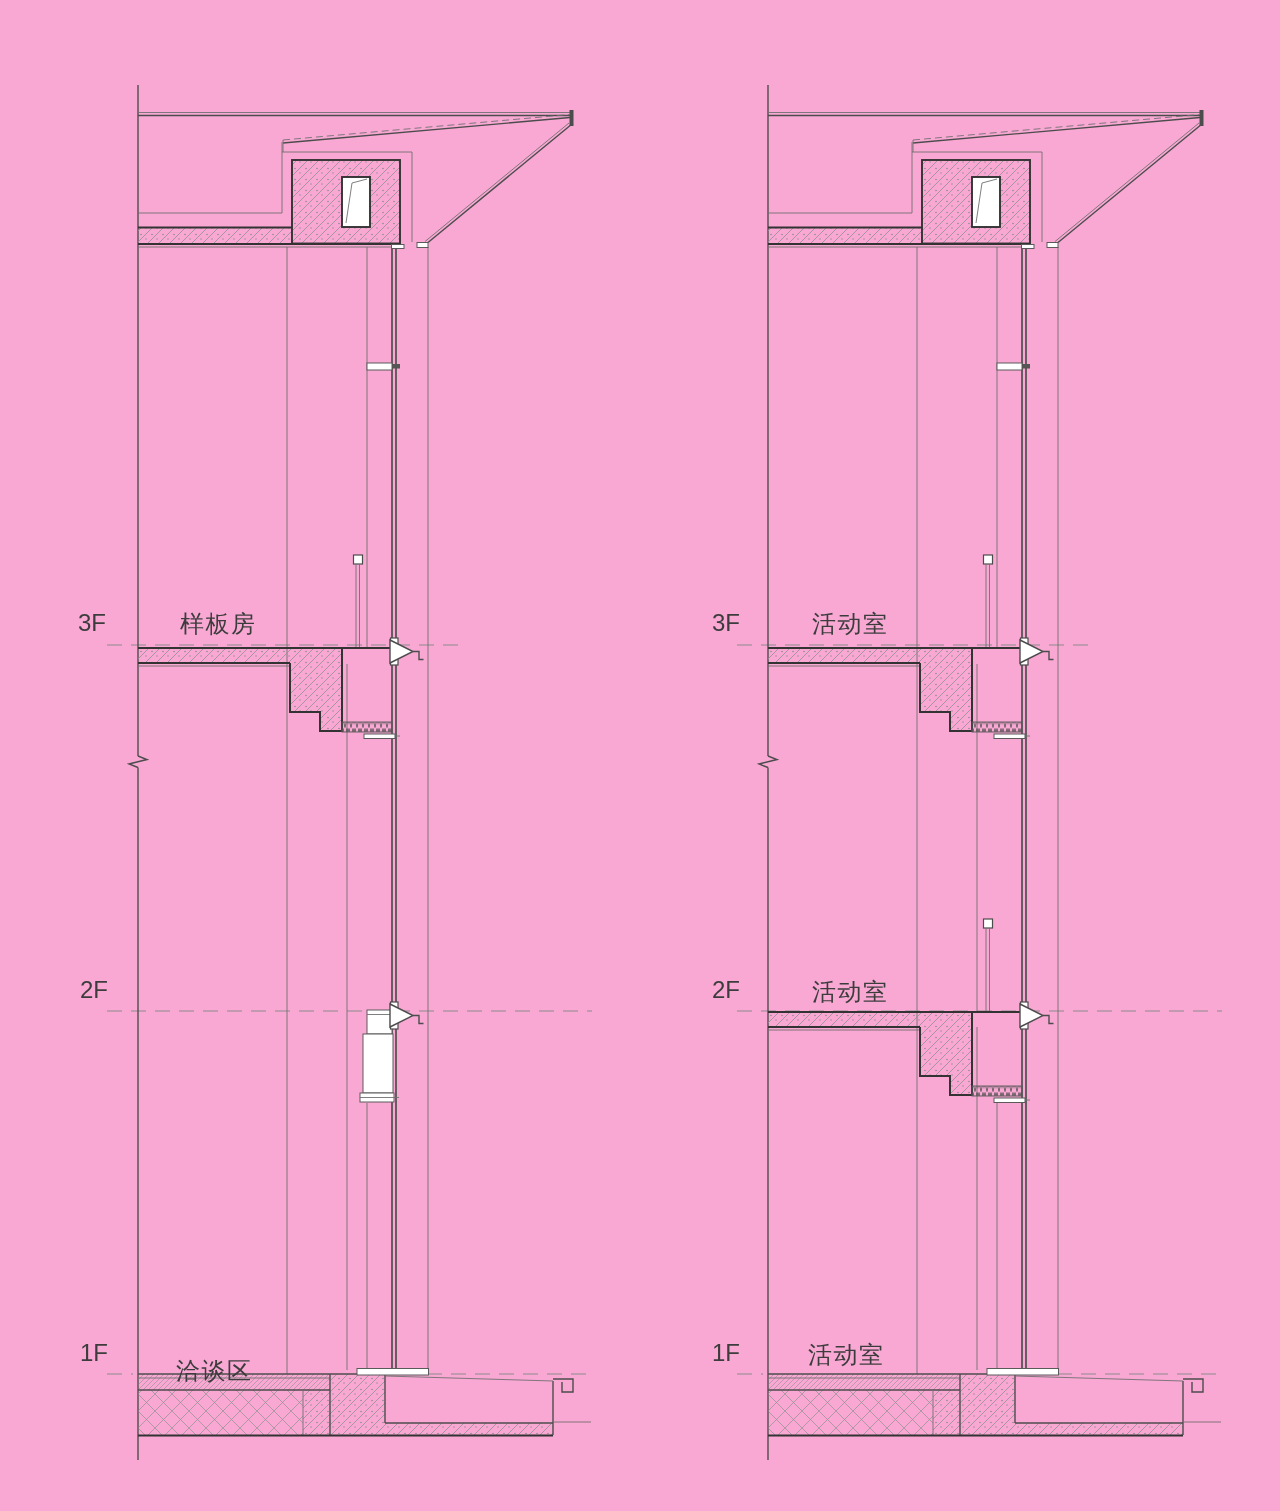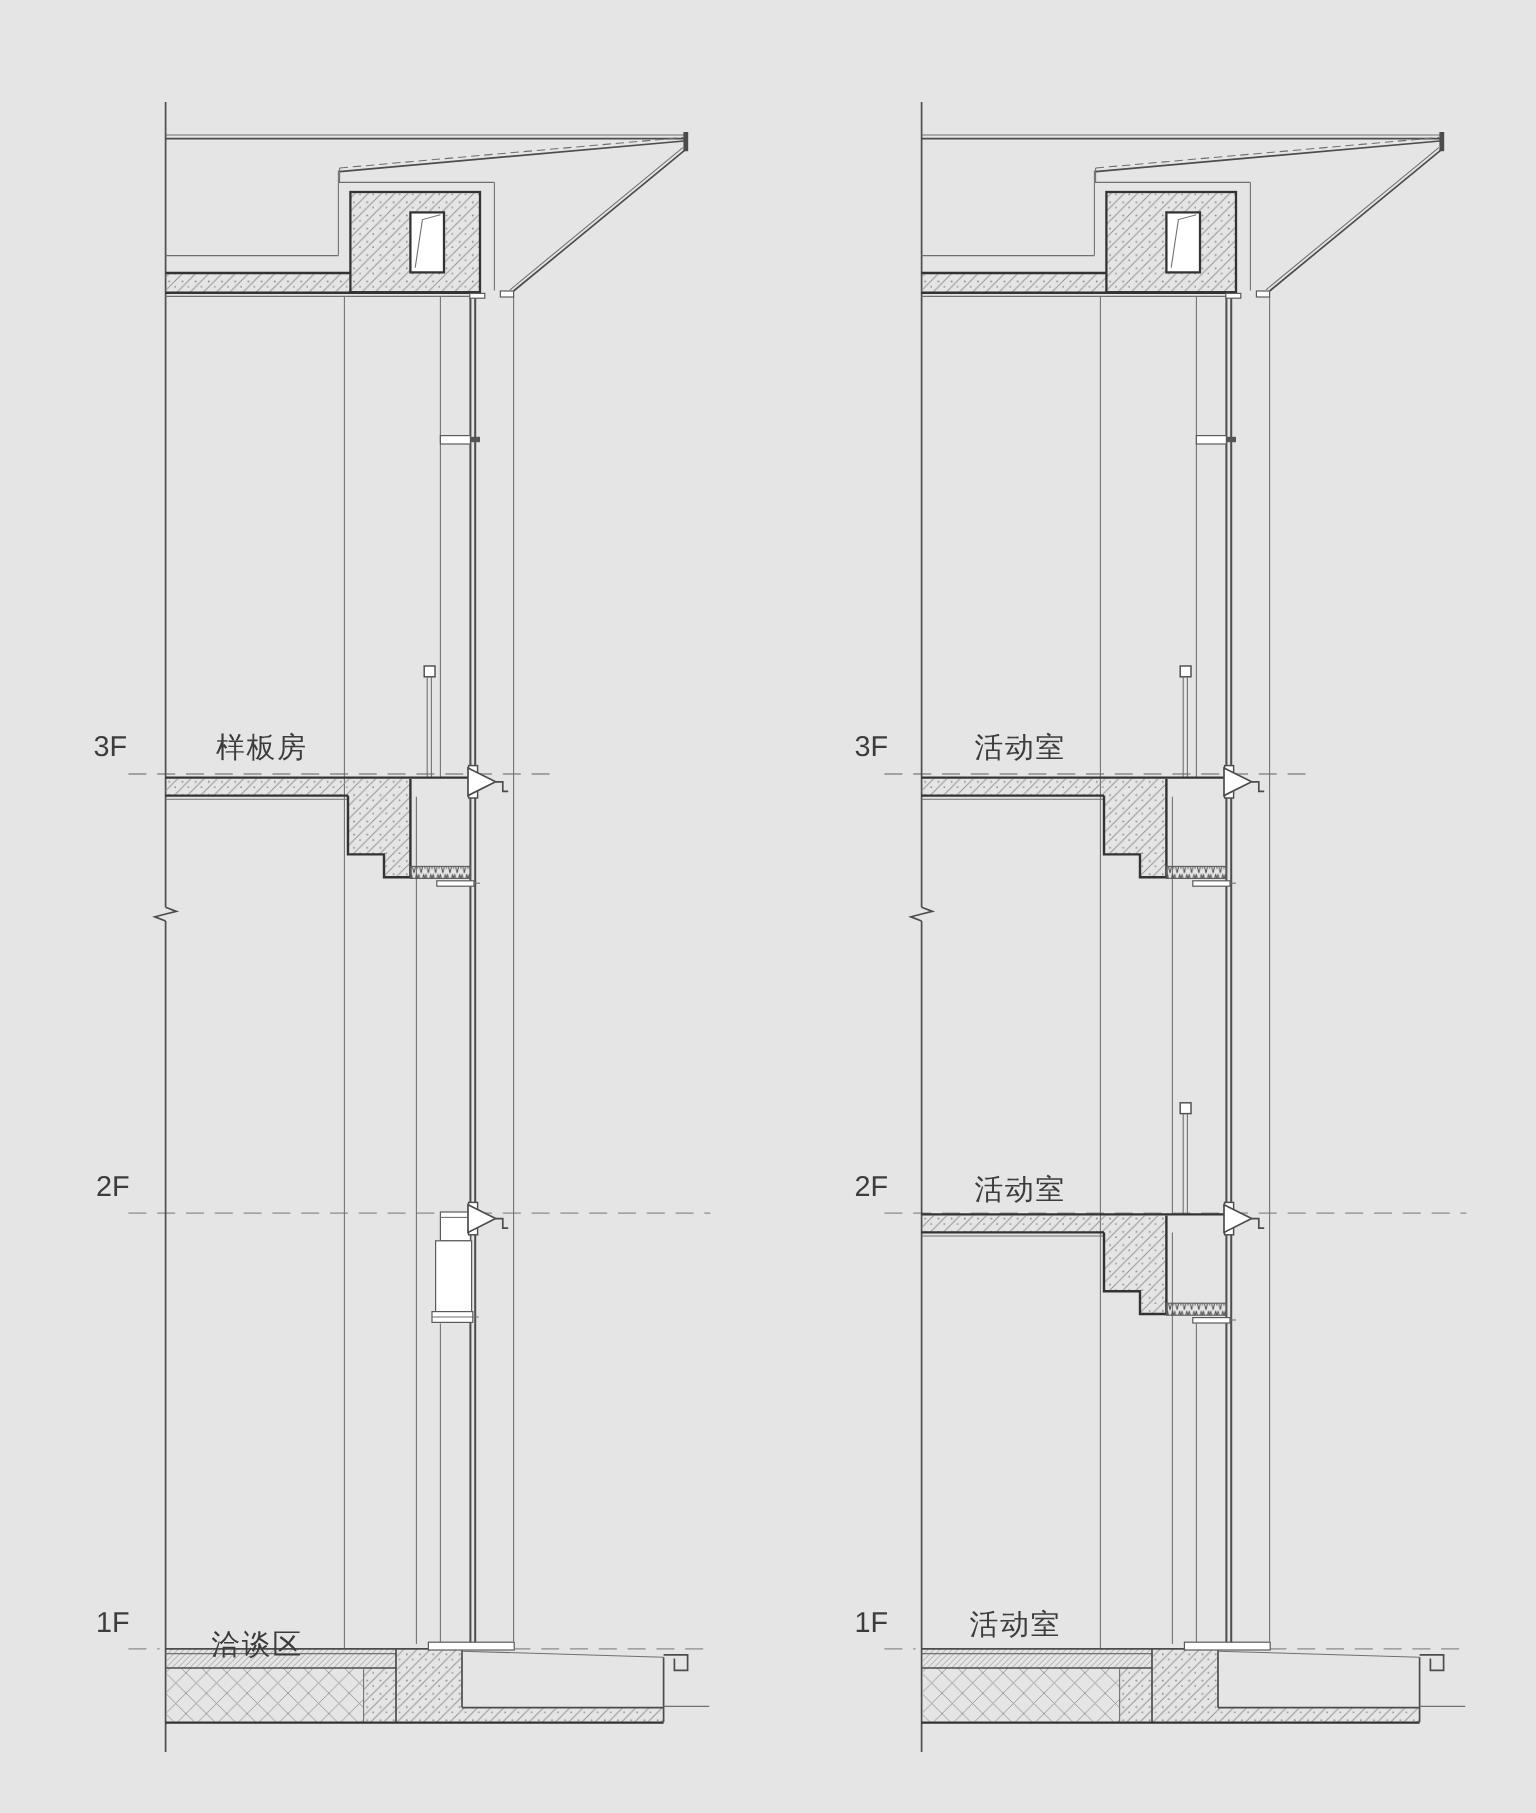--- a/index.html
+++ b/index.html
@@ -1,16 +1,16 @@
 <!DOCTYPE html>
 <html><head>
 <meta charset="utf-8">
 <style>
   html,body{margin:0;padding:0;background:#fff;}
-  .stage{position:relative;width:1280px;height:1511px;background:#e5e5e5;overflow:hidden;
+  .stage{position:relative;width:1280px;height:1511px;background:#f9a8d4;overflow:hidden;
          font-family:"Liberation Sans","DejaVu Sans",sans-serif;}
   svg{position:absolute;left:0;top:0;}
   
   .tn{stroke:#707070;stroke-width:0.9;fill:none}
   .md{stroke:#4c4c4c;stroke-width:1.4;fill:none}
   .tk{stroke:#333333;stroke-width:2;fill:none}
   .tkr{stroke:#333333;stroke-width:1.9}
   .sn{stroke:#5a5a5a;stroke-width:1}
   .snr{stroke:#5a5a5a;stroke-width:0.9}
   .sq{fill:#ffffff;stroke:#4c4c4c;stroke-width:1.2}

